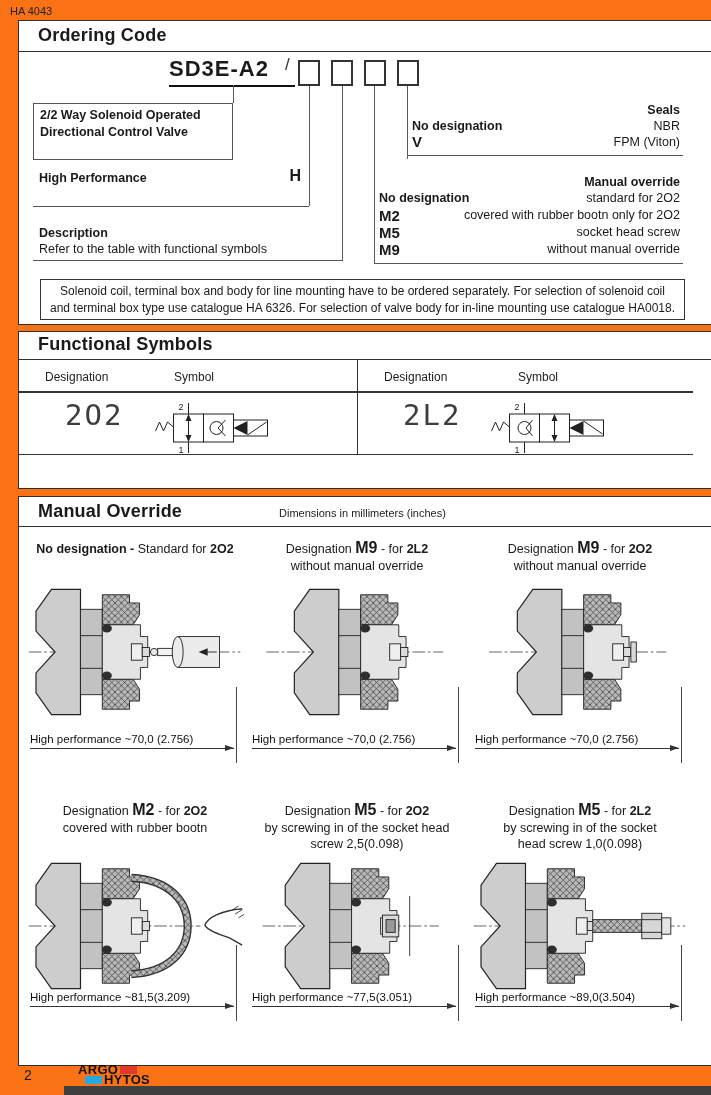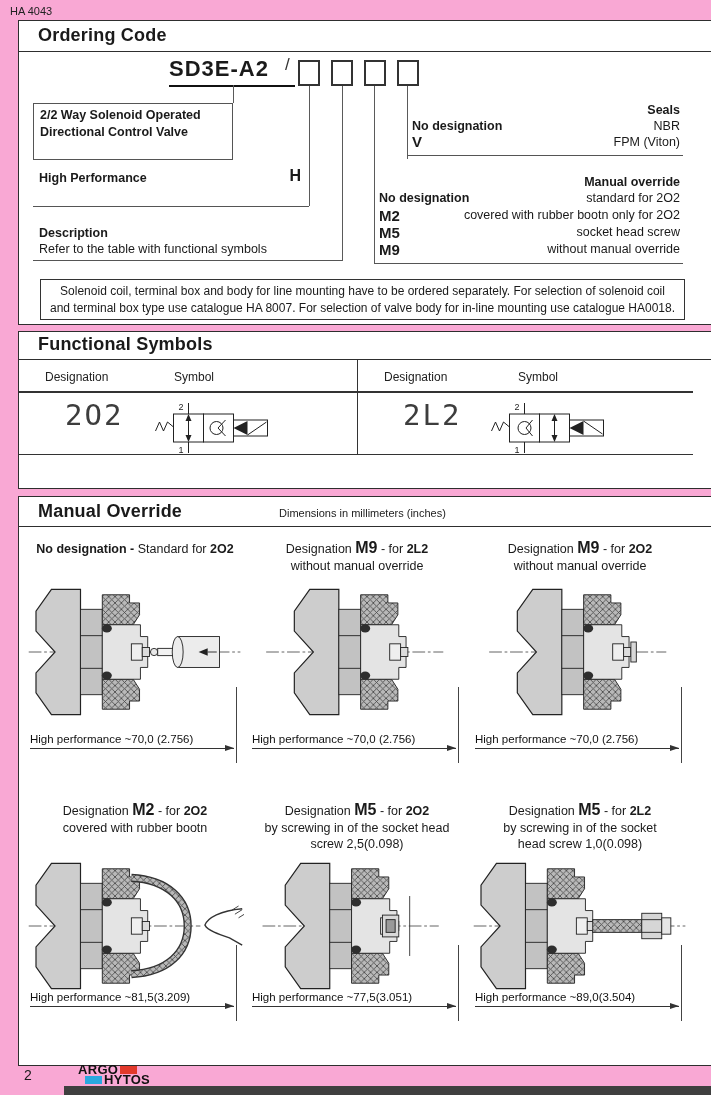--- a/index.html
+++ b/index.html
@@ -1,18 +1,18 @@
 <!DOCTYPE html>
 <html><head>
 <meta charset="utf-8">
 <style>
 *{margin:0;padding:0;box-sizing:border-box}
 html,body{background:#fff}
 body{width:711px;height:1095px;position:relative;font-family:"Liberation Sans",sans-serif;color:#1a1a1a}
-.page{position:absolute;inset:0;background:#f9a8d4;overflow:hidden}
+.page{position:absolute;inset:0;background:#f97316;overflow:hidden}
 .doc-number{position:absolute;left:10px;top:5px;font-size:11px;color:#222}
 .sec{position:absolute;left:18px;width:705px;border:1.5px solid #2e2e2e;background:#fff}
 .sec-header{border-bottom:1.5px solid #2e2e2e;position:relative}
 .sec-title{font-size:18px;font-weight:bold;letter-spacing:.2px;position:absolute;left:19px;top:4px}
 .sec-body{position:relative}
 
 .model{position:absolute;left:150px;top:4px;font-size:22px;font-weight:bold;letter-spacing:1px;border-bottom:2px solid #111;padding:0 26px 3px 0}
 .slash{position:absolute;left:266px;top:3px;font-size:17px;color:#333}
 .cbox{position:absolute;top:8px;width:22px;height:26px;border:2px solid #333;background:#fff}
 .vline{position:absolute;width:1px;background:#5a5a5a}
@@ -153,21 +153,21 @@
           <span>socket head screw</span>
         </div>
         <div class="blk-row">
           <span class="code big">M9</span>
           <span>without manual override</span>
         </div>
       </div>
 
       <div class="note">
         <div>Solenoid coil, terminal box and body for line mounting have to be ordered separately. For selection of solenoid coil</div>
-        <div>and terminal box type use catalogue HA 8007. For selection of valve body for in-line mounting use catalogue HA0018.</div>
+        <div>and terminal box type use catalogue HA 6326. For selection of valve body for in-line mounting use catalogue HA0018.</div>
       </div>
     </div>
   </section>
 
   <section class="sec" style="top:331px;height:158px">
     <div class="sec-header" style="height:28px">
       <span class="sec-title" style="top:2px">Functional Symbols</span>
     </div>
     <div class="sec-body" style="height:127px">
       <div class="fs-table">

